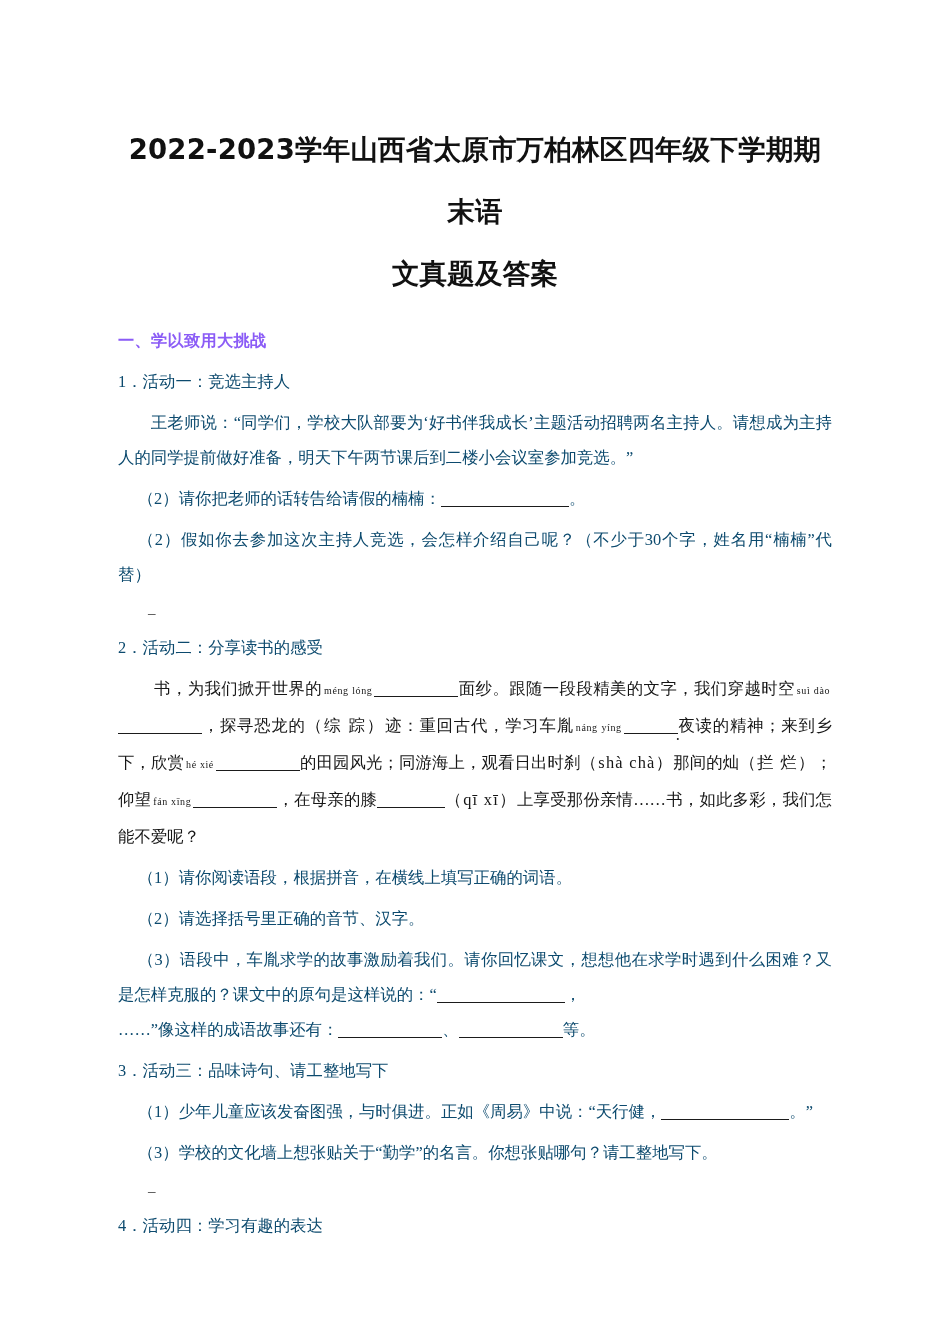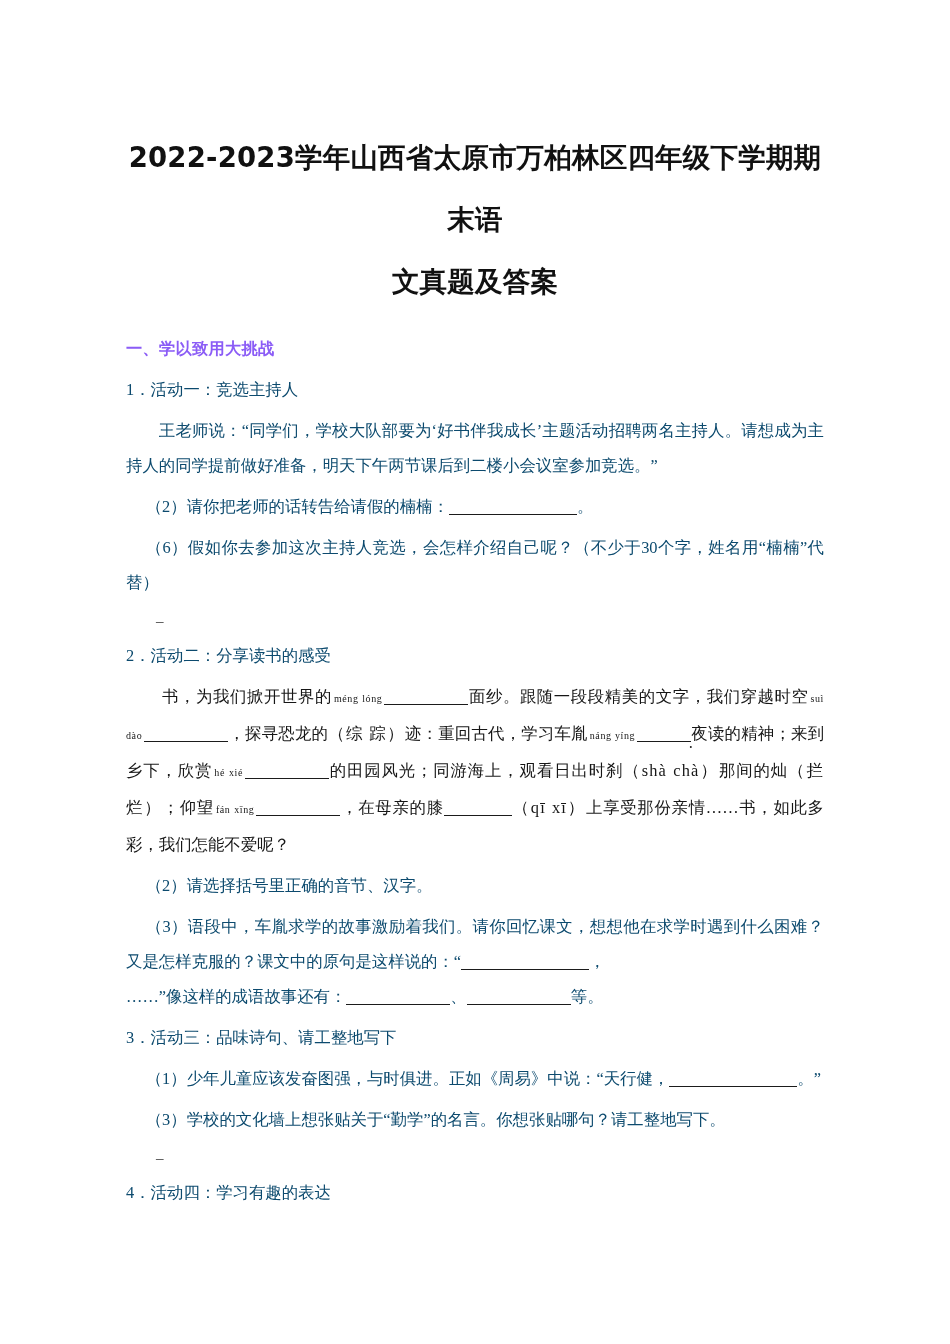--- a/index.html
+++ b/index.html
@@ -12,21 +12,21 @@
     height: 1344px;
     font-family: "Liberation Serif", "DejaVu Serif", serif;
     color: #161616;
     overflow: hidden;
     position: relative;
   }
   .page {
     width: 950px;
     height: 1344px;
     box-sizing: border-box;
-    padding: 8px;
+    padding: 0;
     position: relative;
   }
 
   
   .doc-title {
     margin: 0;
     padding: 118px 118px 0 118px;
     text-align: center;
     font-family: "DejaVu Sans", "Liberation Sans", sans-serif;
     font-weight: bold;
@@ -138,28 +138,29 @@
   <div class="content">
 
     <div class="section-head">一、学以致用大挑战</div>
 
     <p class="q numbered"><span>1．</span><span>活动一：竞选主持人</span></p>
 
     <p class="q flow">王老师说：“同学们，学校大队部要为‘好书伴我成长’主题活动招聘两名主持人。请想成为主持人的同学提前做好准备，明天下午两节课后到二楼小会议室参加竞选。”</p>
 
     <p class="q sub"><span>（2）请你把老师的话转告给请假的楠楠：</span><span class="blank b-xl"></span><span>。</span></p>
 
-    <p class="q sub">（6）假如你去参加这次主持人竞选，会怎样介绍自己呢？（不少于30个字，姓名用“楠楠”代替）</p>
+    <p class="q sub">（2）假如你去参加这次主持人竞选，会怎样介绍自己呢？（不少于30个字，姓名用“楠楠”代替）</p>
 
     <p class="dash-row">–</p>
 
     <p class="q numbered"><span>2．</span><span>活动二：分享读书的感受</span></p>
 
     <p class="passage"><span>书，为我们掀开世界的</span><span class="py">méng lóng</span><span class="blank b-m"></span><span>面纱。跟随一段段精美的文字，我们穿越时空</span><span class="py">suì dào</span><span class="blank b-m"></span><span>，探寻恐龙的</span><span class="choice">（综  踪）</span><span>迹：重回古代，学习车胤</span><span class="py">náng yíng</span><span class="blank b-xs"></span><span class="dot"></span><span>夜读的精神；来到乡下，欣赏</span><span class="py">hé xié</span><span class="blank b-m"></span><span>的田园风光；同游海上，观看日出时刹</span><span class="choice">（shà chà）</span><span>那间的灿</span><span class="choice">（拦  烂）</span><span>；仰望</span><span class="py">fán xīng</span><span class="blank b-m"></span><span>，在母亲的膝</span><span class="blank b-s"></span><span class="choice">（qī  xī）</span><span>上享受那份亲情……书，如此多彩，我们怎能不爱呢？</span></p>
 
+    <p class="q sub">（1）请你阅读语段，根据拼音，在横线上填写正确的词语。</p>
 
     <p class="q sub">（2）请选择括号里正确的音节、汉字。</p>
 
     <p class="q sub"><span>（3）语段中，车胤求学的故事激励着我们。请你回忆课文，想想他在求学时遇到什么困难？又是怎样克服的？课文中的原句是这样说的：“</span><span class="blank b-xl"></span><span>，</span><br><span>……”像这样的成语故事还有：</span><span class="blank b-l"></span><span>、</span><span class="blank b-l"></span><span>等。</span></p>
 
     <p class="q numbered"><span>3．</span><span>活动三：品味诗句、请工整地写下</span></p>
 
 
     <p class="q sub"><span>（1）少年儿童应该发奋图强，与时俱进。正如《周易》中说：“天行健，</span><span class="blank b-xl"></span><span>。”</span></p>
 

